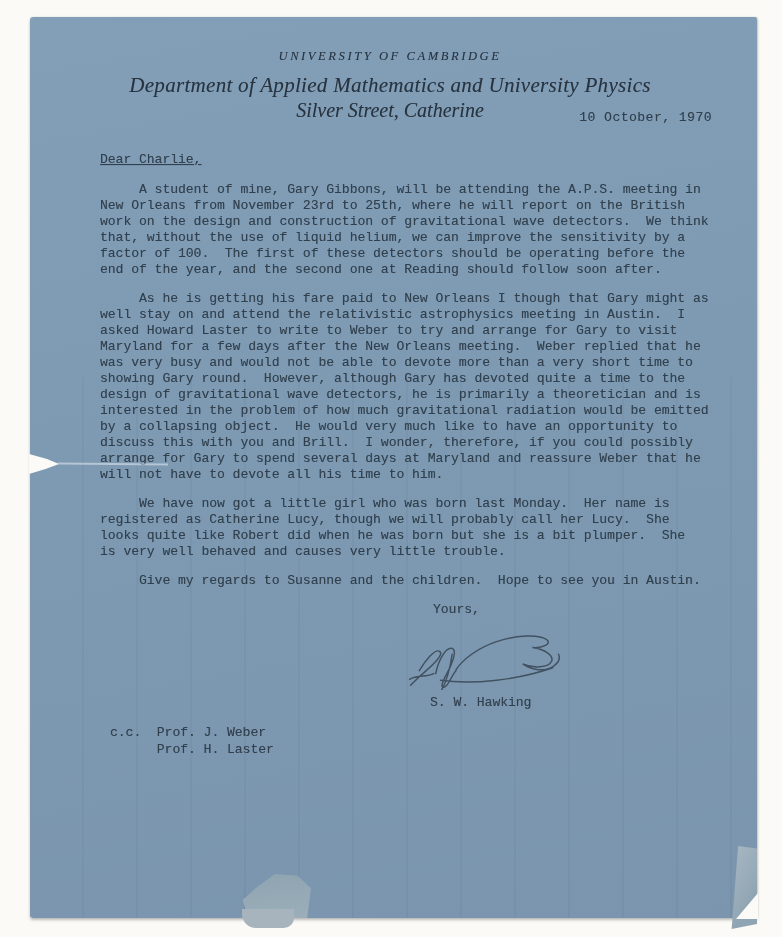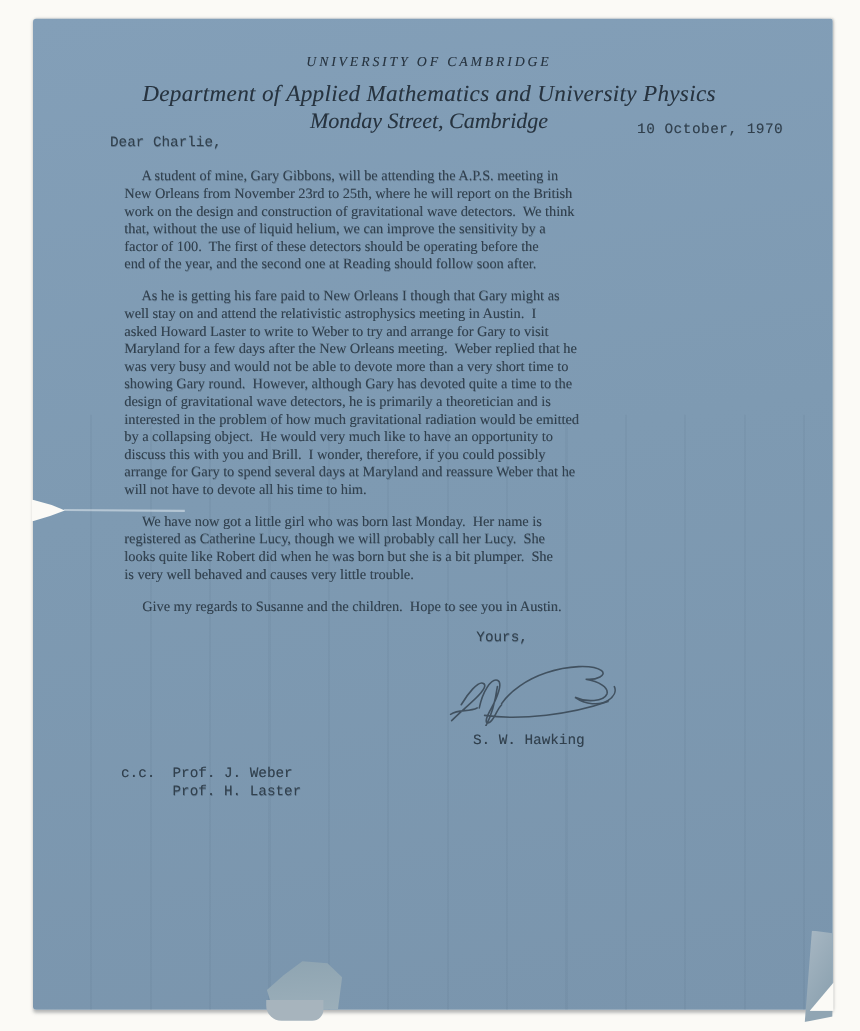--- a/index.html
+++ b/index.html
@@ -43,22 +43,22 @@
   }
   .univ  { font-size:12.5px; letter-spacing:2.6px; }
   .dept  { font-size:21px; margin-top:9px; letter-spacing:.3px; line-height:24px; }
   .street{ font-size:20px; margin-top:2px; line-height:23px; }
 
   .date { position:absolute; top:93px; right:45px; letter-spacing:.5px; }
 
   .recipient { margin-top:34px; line-height:17px; }
   .country { display:inline-block; text-decoration:underline; text-underline-offset:3px; }
 
-  .salutation { margin-bottom:14px; }
-  .para { margin:0 0 13px 13px;font-family:Liberation Serif, serif; }
+  .salutation { margin-top:30px; margin-bottom:14px;text-decoration:underline; }
+  .para { margin:0 0 13px 0; }
 
   .valediction { margin-top:12px; margin-left:333px; }
   .sig-block { margin-top:14px; margin-left:303px; width:165px; height:58px; }
   .sig-block svg { display:block; }
   .sig-name { margin-top:5px; margin-left:330px; }
   .cc { margin-top:13px; margin-left:10px; line-height:17px; }
 
   
   .tear {
     position:absolute; left:-1px; top:437px; width:30px; height:20px;
@@ -94,21 +94,21 @@
 
 <div class="scan">
 
   <div class="paper">
 
     <div class="content">
 
       <div class="letterhead">
         <div class="univ">UNIVERSITY OF CAMBRIDGE</div>
         <div class="dept">Department of Applied Mathematics and University Physics</div>
-        <div class="street">Monday Street, Cambridge</div>
+        <div class="street">Silver Street, Catherine</div>
       </div>
 
       <div class="date pre">10 October, 1970</div>
 
 
       <div class="salutation pre">Dear Charlie,</div>
 
       <div class="para pre">     A student of mine, Gary Gibbons, will be attending the A.P.S. meeting in
 New Orleans from November 23rd to 25th, where he will report on the British
 work on the design and construction of gravitational wave detectors.  We think

